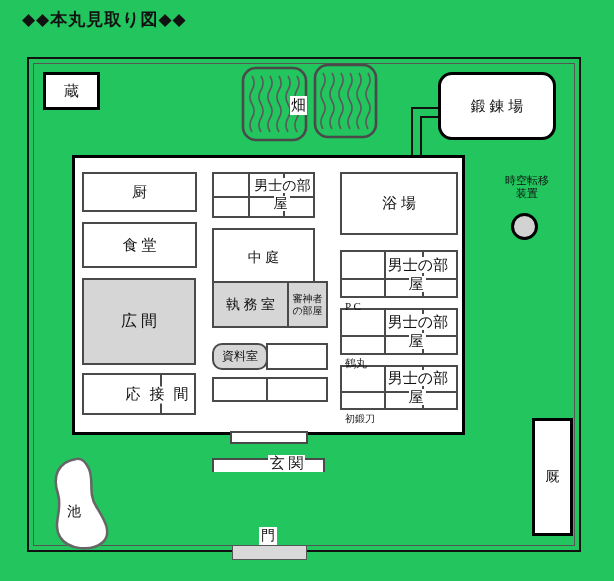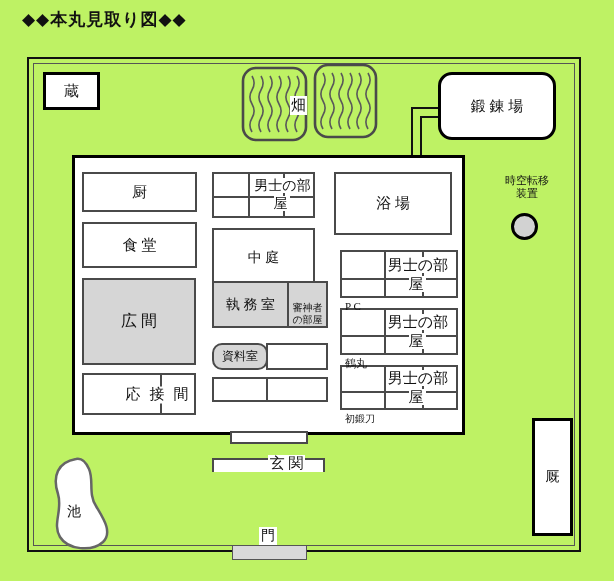--- a/index.html
+++ b/index.html
@@ -1,16 +1,16 @@
 <!DOCTYPE html>
 <html><head>
 <meta charset="utf-8">
 <style>
   html,body{margin:0;padding:0;background:#fff;}
-  #stage{position:relative;width:614px;height:581px;background:#bef264;
+  #stage{position:relative;width:614px;height:581px;background:#22c55e;
          font-family:"Liberation Serif","DejaVu Serif",serif;color:#111;overflow:hidden;}
   .abs{position:absolute;box-sizing:border-box;}
   .ctr{display:flex;align-items:center;justify-content:center;text-align:center;}
   .box{border:2px solid #4a4a4a;background:#fff;}
   .thick{border:3px solid #000;background:#fff;}
   .gray{background:#d6d6d6;}
   .vline{position:absolute;top:0;bottom:0;width:1.5px;background:#4a4a4a;}
   .hline{position:absolute;left:0;right:0;height:1.5px;background:#4a4a4a;}
   .grid-label{position:absolute;left:0;right:0;text-align:center;z-index:3;padding-left:36px;}
   .grid-label span{background:#fff;padding:0 2px;}
@@ -104,40 +104,40 @@
       <div class="grid-label" style="top:50%;transform:translateY(-50%);font-size:14px;">
         <span>男士の部屋</span>
       </div>
     </div>
     <div class="abs box ctr" style="left:137px;top:70px;width:103px;height:60px;font-size:14px;">
       <span>中 庭</span>
     </div>
     <div class="abs box ctr gray" style="left:137px;top:123px;width:77px;height:47px;font-size:14px;">
       <span>執 務 室</span>
     </div>
-    <div class="abs box ctr gray" style="left:212px;top:123px;width:41px;height:47px;font-size:10px;line-height:12px;align-items:flex-end;">
+    <div class="abs box ctr gray" style="left:212px;top:123px;width:41px;height:47px;font-size:10px;line-height:12px;">
       <span>
         <span>審神者</span><br>
         <span>の部屋</span>
       </span>
     </div>
     <div class="abs box ctr gray" style="left:137px;top:185px;width:56px;height:27px;font-size:12px;border-radius:10px;">
       <span>資料室</span>
     </div>
     <div class="abs box" style="left:191px;top:185px;width:62px;height:27px;"></div>
     <div class="abs box" style="left:137px;top:219px;width:56px;height:25px;"></div>
     <div class="abs box" style="left:191px;top:219px;width:62px;height:25px;"></div>
 
     <div class="abs" style="left:137px;top:260px;width:113px;height:14px;border:2px solid #4a4a4a;border-bottom:none;background:#fff;margin-top:40px;">
       <div class="grid-label" style="top:-6px;font-size:15px;">
         <span>玄 関</span>
       </div>
     </div>
 
-    <div class="abs box ctr" style="left:259px;top:14px;width:118px;height:63px;font-size:15px;">
+    <div class="abs box ctr" style="left:265px;top:14px;width:118px;height:63px;font-size:15px;">
       <span>浴 場</span>
     </div>
 
     <div class="abs box" style="left:265px;top:92px;width:118px;height:48px;">
       <div class="cell gray" style="left:0;top:26px;width:42px;bottom:0;font-size:11px;">
         <span>P C</span>
       </div>
       <div class="vline" style="left:42px;"></div>
       <div class="vline" style="left:80px;"></div>
       <div class="hline" style="top:26px;"></div>

